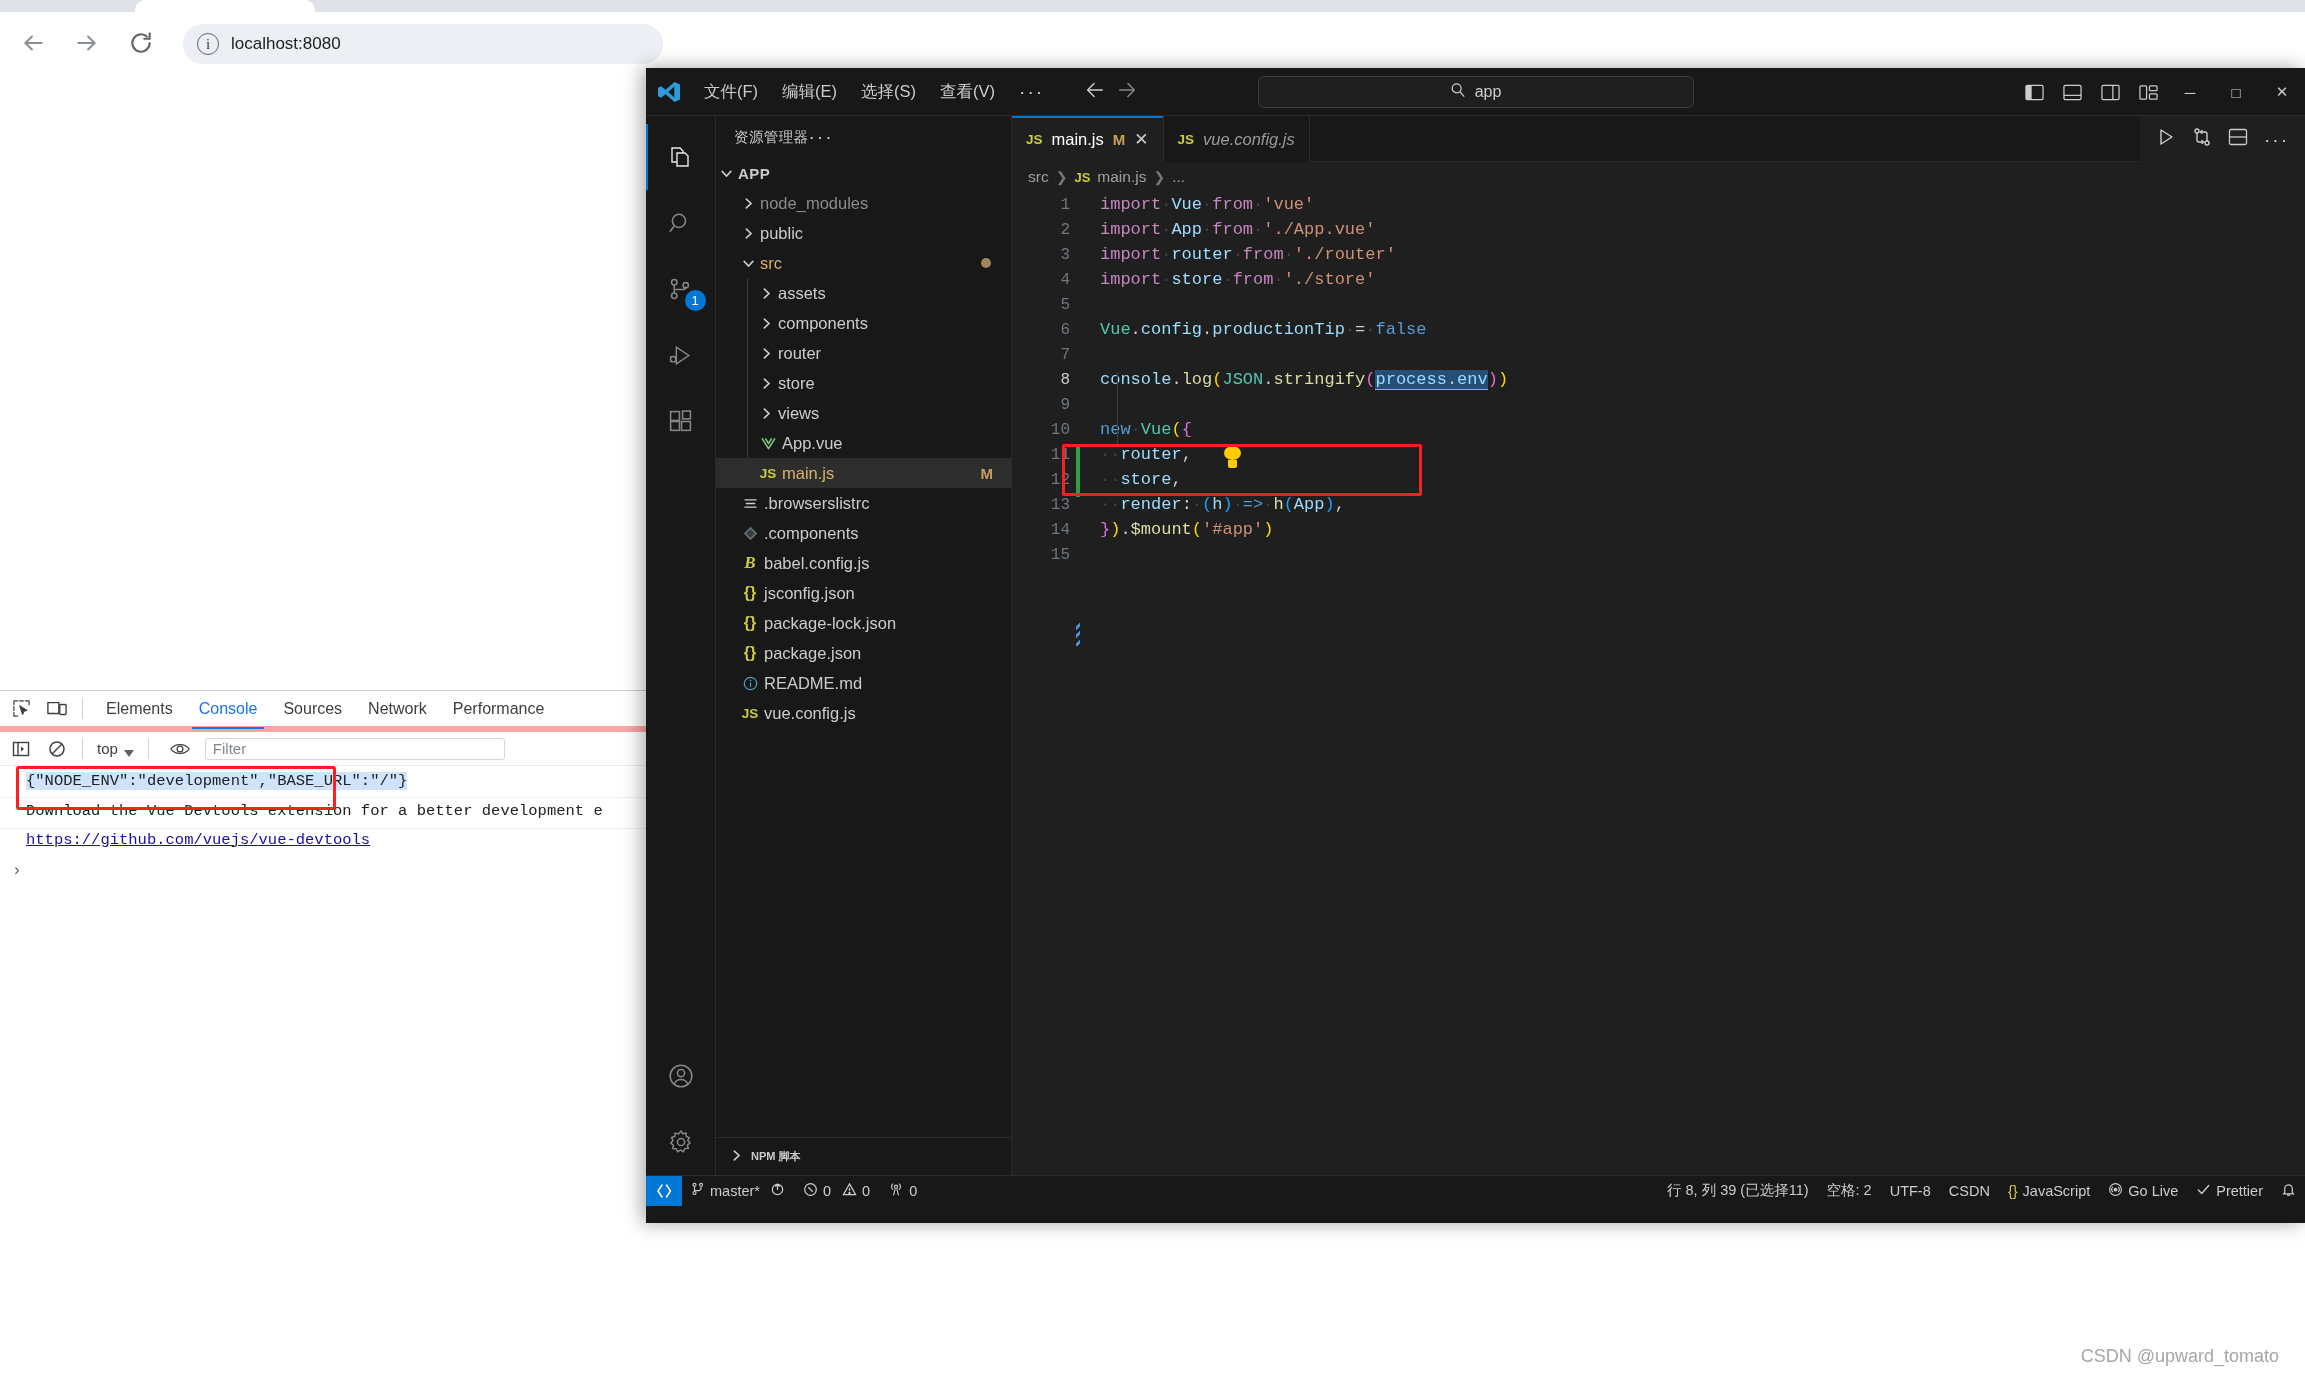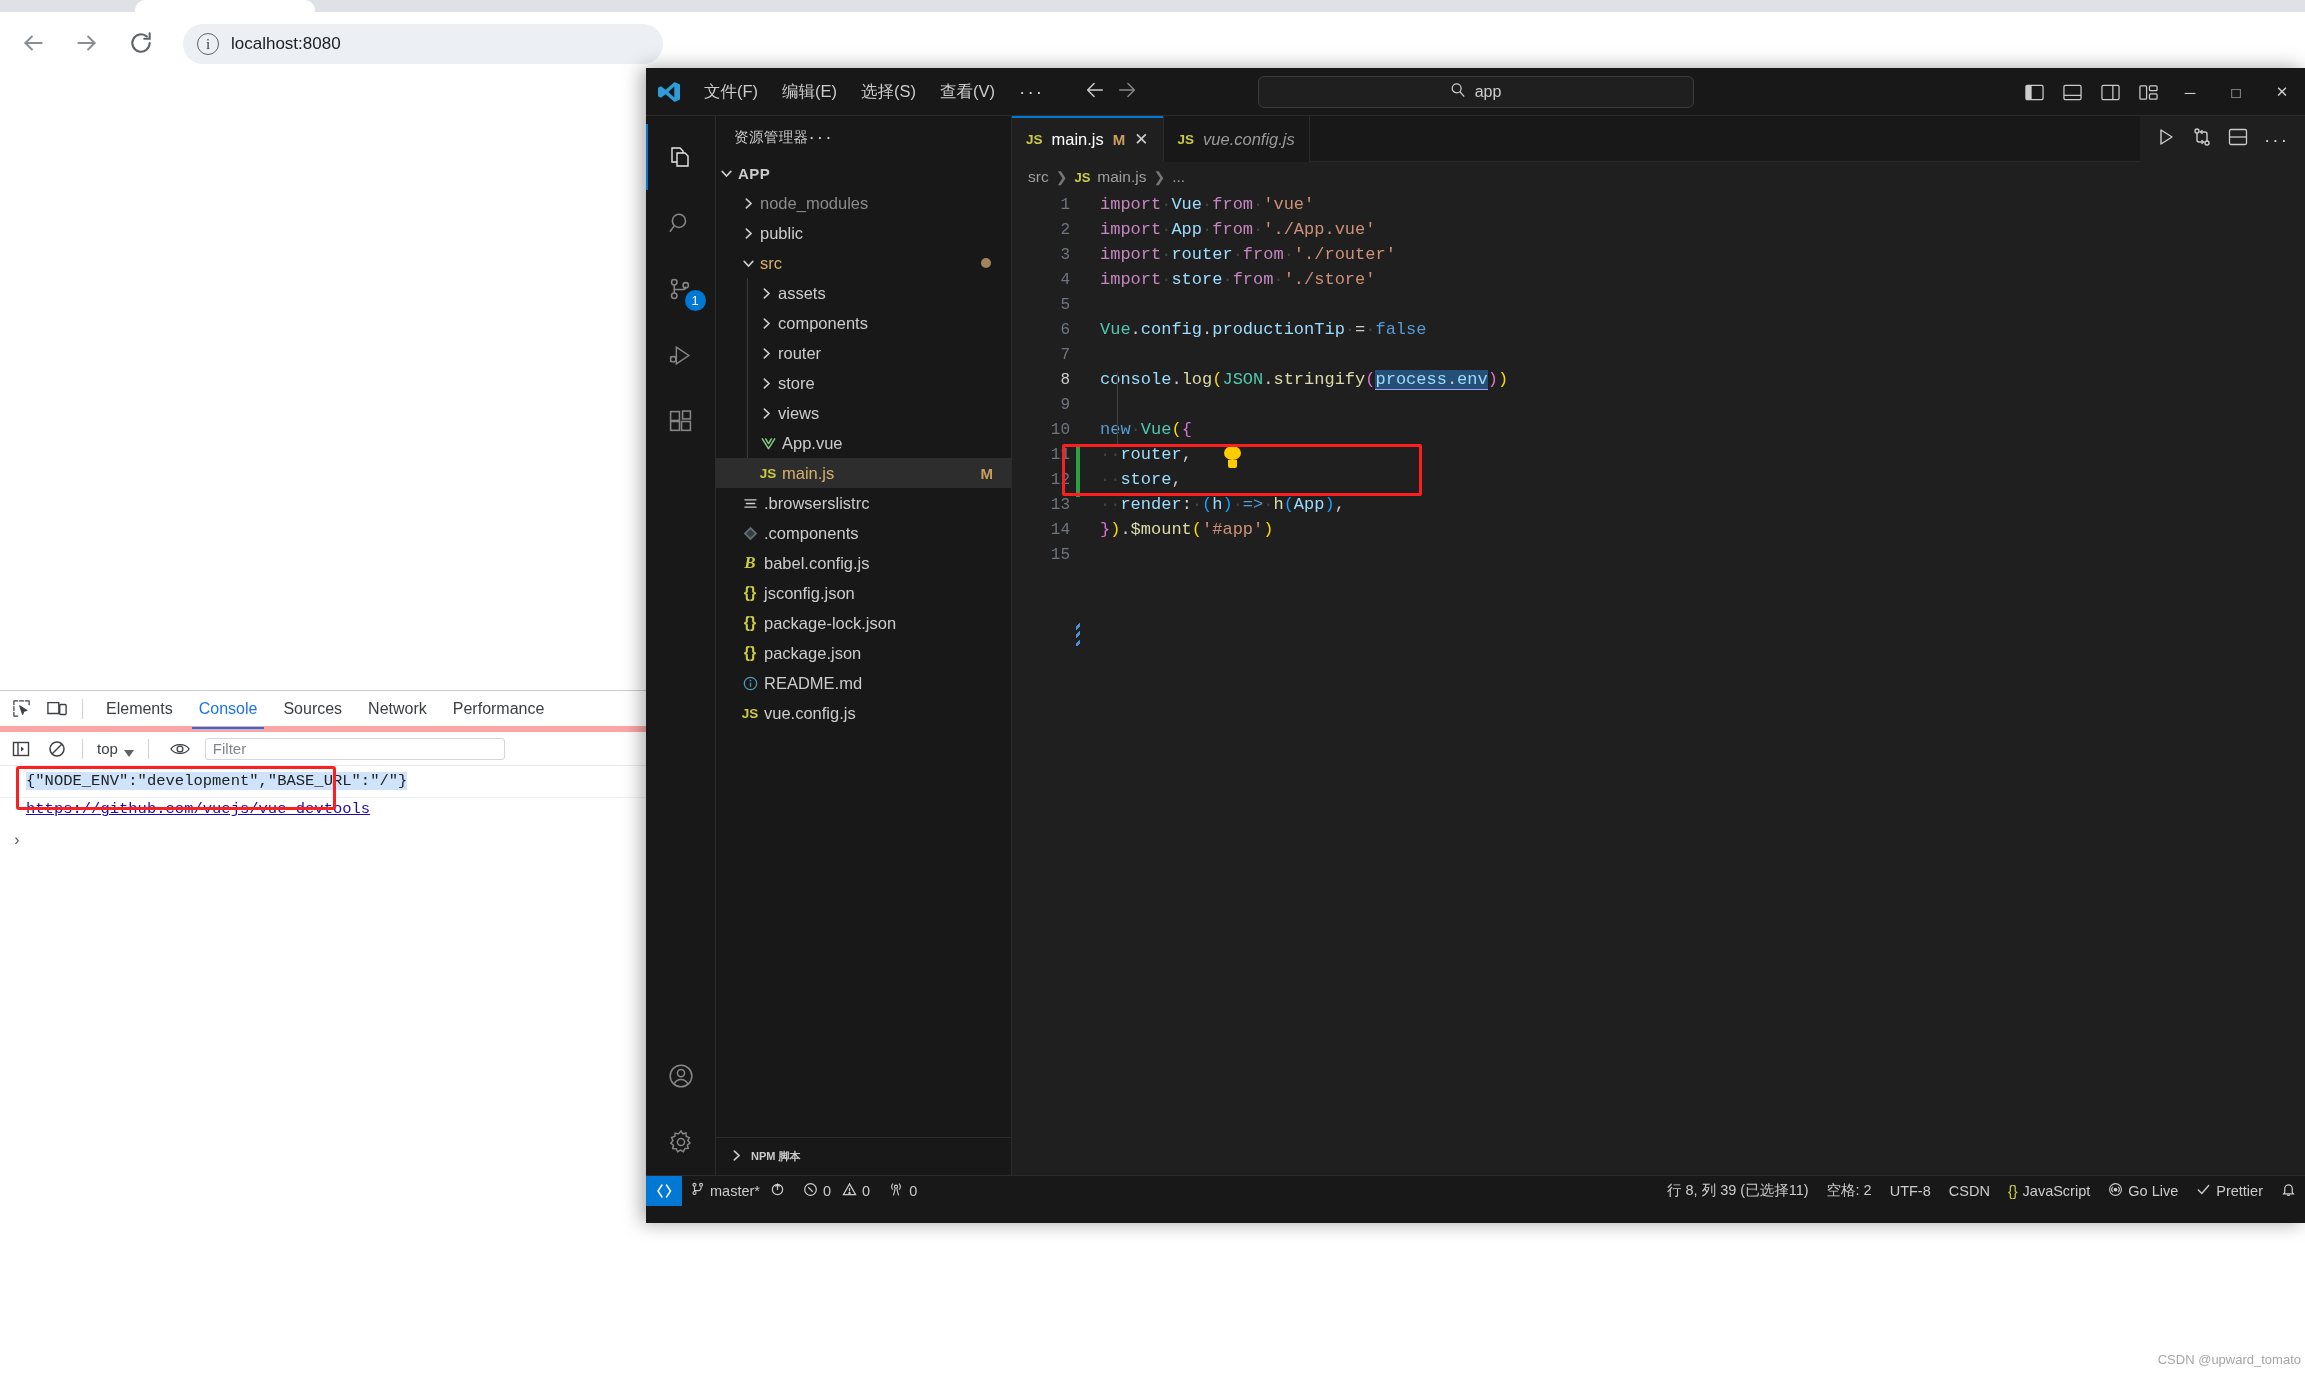--- a/index.html
+++ b/index.html
@@ -301,22 +301,22 @@
     align-items: center; justify-content: center; color: #fff;
   }
   .st-item {
     display: flex; align-items: center; gap: 5px; padding: 0 9px; height: 30px;
     white-space: nowrap;
   }
   .st-spacer { flex: 1; }
 
   
   .csdn {
-    position: absolute; right: 4px; bottom: 20px;
-    color: #a6a6a6; font-size: 13px; font-family: "Liberation Sans", sans-serif;
+    position: absolute; right: 26px; bottom: 20px;
+    color: #a6a6a6; font-size: 18px; font-family: "Liberation Sans", sans-serif;
   }
   .csdn-arrow {
     position: absolute; right: 78px; bottom: 0px; width: 0; height: 0;
   }
 </style>
 </head>
 <body>
 
 <div id="browser">
   <div class="browser-tabstrip">
@@ -395,20 +395,23 @@
         <path d="M1 8 C5 1.5, 17 1.5, 21 8 C17 14.5, 5 14.5, 1 8 Z"></path>
           <circle cx="11" cy="8" r="3.2"></circle>
       </svg>
     </div>
     <div class="dt-filter-input">Filter</div>
   </div>
 
   <div class="console-body">
     <div class="console-row msg1">
       <span class="hl">{"NODE_ENV":"development","BASE_URL":"/"}</span>
+    </div>
+    <div class="console-row msg2">
+      <span>Download the Vue Devtools extension for a better development e</span>
     </div>
     <div class="console-row msg2" style="padding-top:0;border-bottom:none">
       <span class="console-link">https://github.com/vuejs/vue-devtools</span>
     </div>
     <div class="console-prompt">›</div>
   </div>
 </div>
 <div class="redbox-console"></div>
 
 <div id="vscode">

